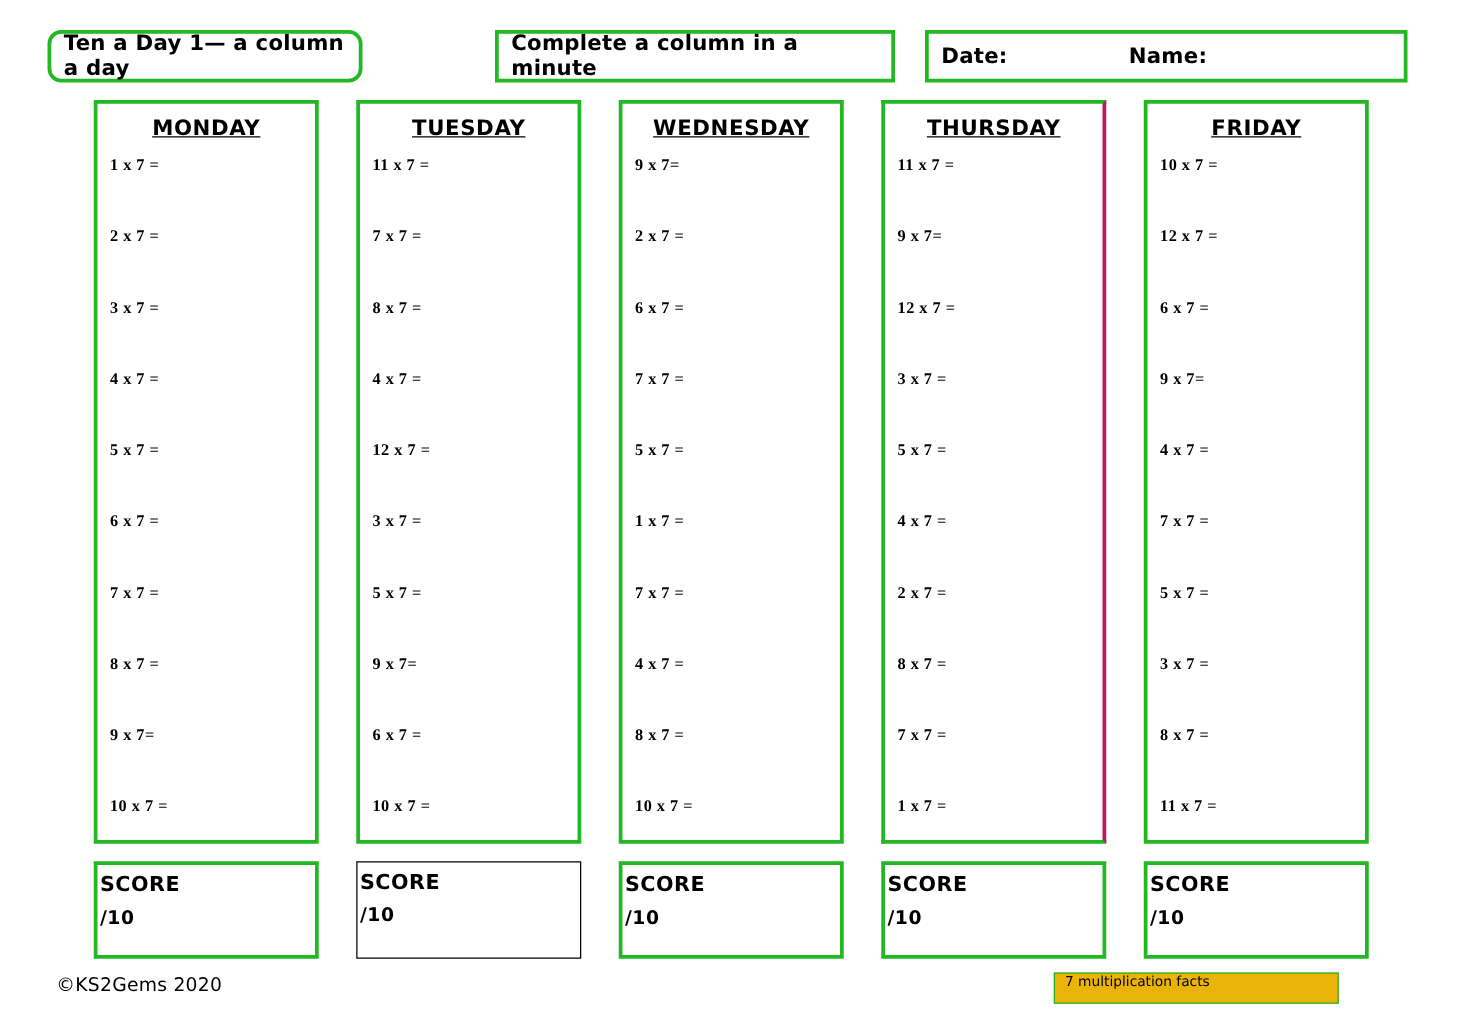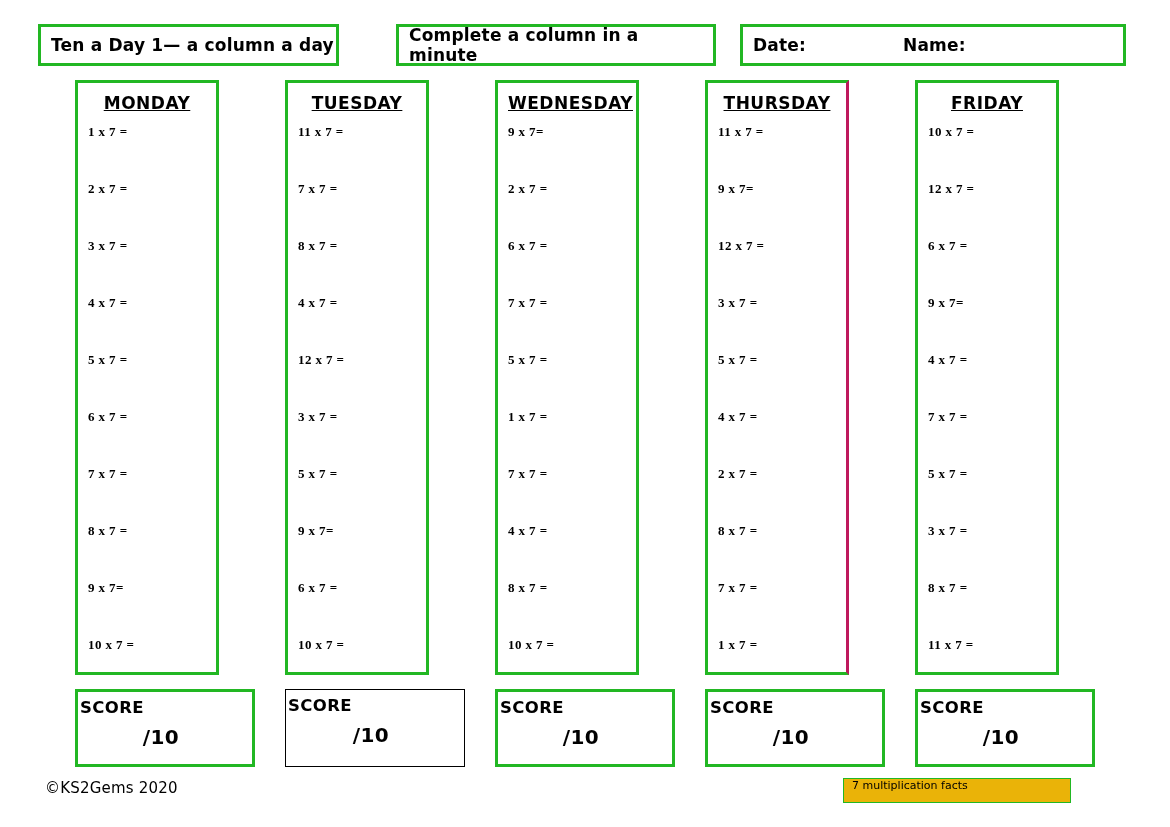--- a/index.html
+++ b/index.html
@@ -30,42 +30,42 @@
     border: 3px solid #22b723;
     background: #ffffff;
     height: 42px;
     display: flex;
     align-items: center;
     padding-left: 10px;
     font-weight: bold;
     font-size: 17px;
     letter-spacing: 0.2px;
   }
-  #hdr-title  { left: 38px;  width: 301px; }
+  #hdr-title  { left: 38px;  width: 252px; border-radius: 11px; }
   #hdr-sub    { left: 396px; width: 320px; }
   #hdr-dn     { left: 740px; width: 386px; }
   .dn-inner {
     display: flex;
     align-items: center;
     width: 100%;
   }
   .dn-date { width: 150px; }
   .dn-name { }
 
   
   .columns {
     position: absolute;
     left: 0;
     top: 80px;
     width: 1170px;
   }
   .day-col {
     position: absolute;
     box-sizing: border-box;
-    width: 144px;
+    width: 180px;
     background: #ec4899;
   }
   .qbox {
     box-sizing: border-box;
     height: 595px;
     border: 3px solid #22b723;
     padding: 10px 0 0 10px;
     background: #ffffff;
   }
   .qbox.thin-right { border-right: 3px solid #be185d; }
@@ -106,23 +106,23 @@
   }
   .score-box.thin {
     border: 1px solid #000000;
   }
   .score-label {
     font-weight: bold;
     font-size: 16.5px;
     letter-spacing: 0.4px;
   }
   .score-out {
-    text-align: center;
-    font-weight: bold;
-    font-size: 20px;
+    text-align: left;
+    font-weight: bold;
+    font-size: 15px;
     margin-top: 8px;
     letter-spacing: 0.4px;
   }
 
   
   .copyright {
     position: absolute;
     left: 45px;
     top: 779px;
     font-size: 15px;

